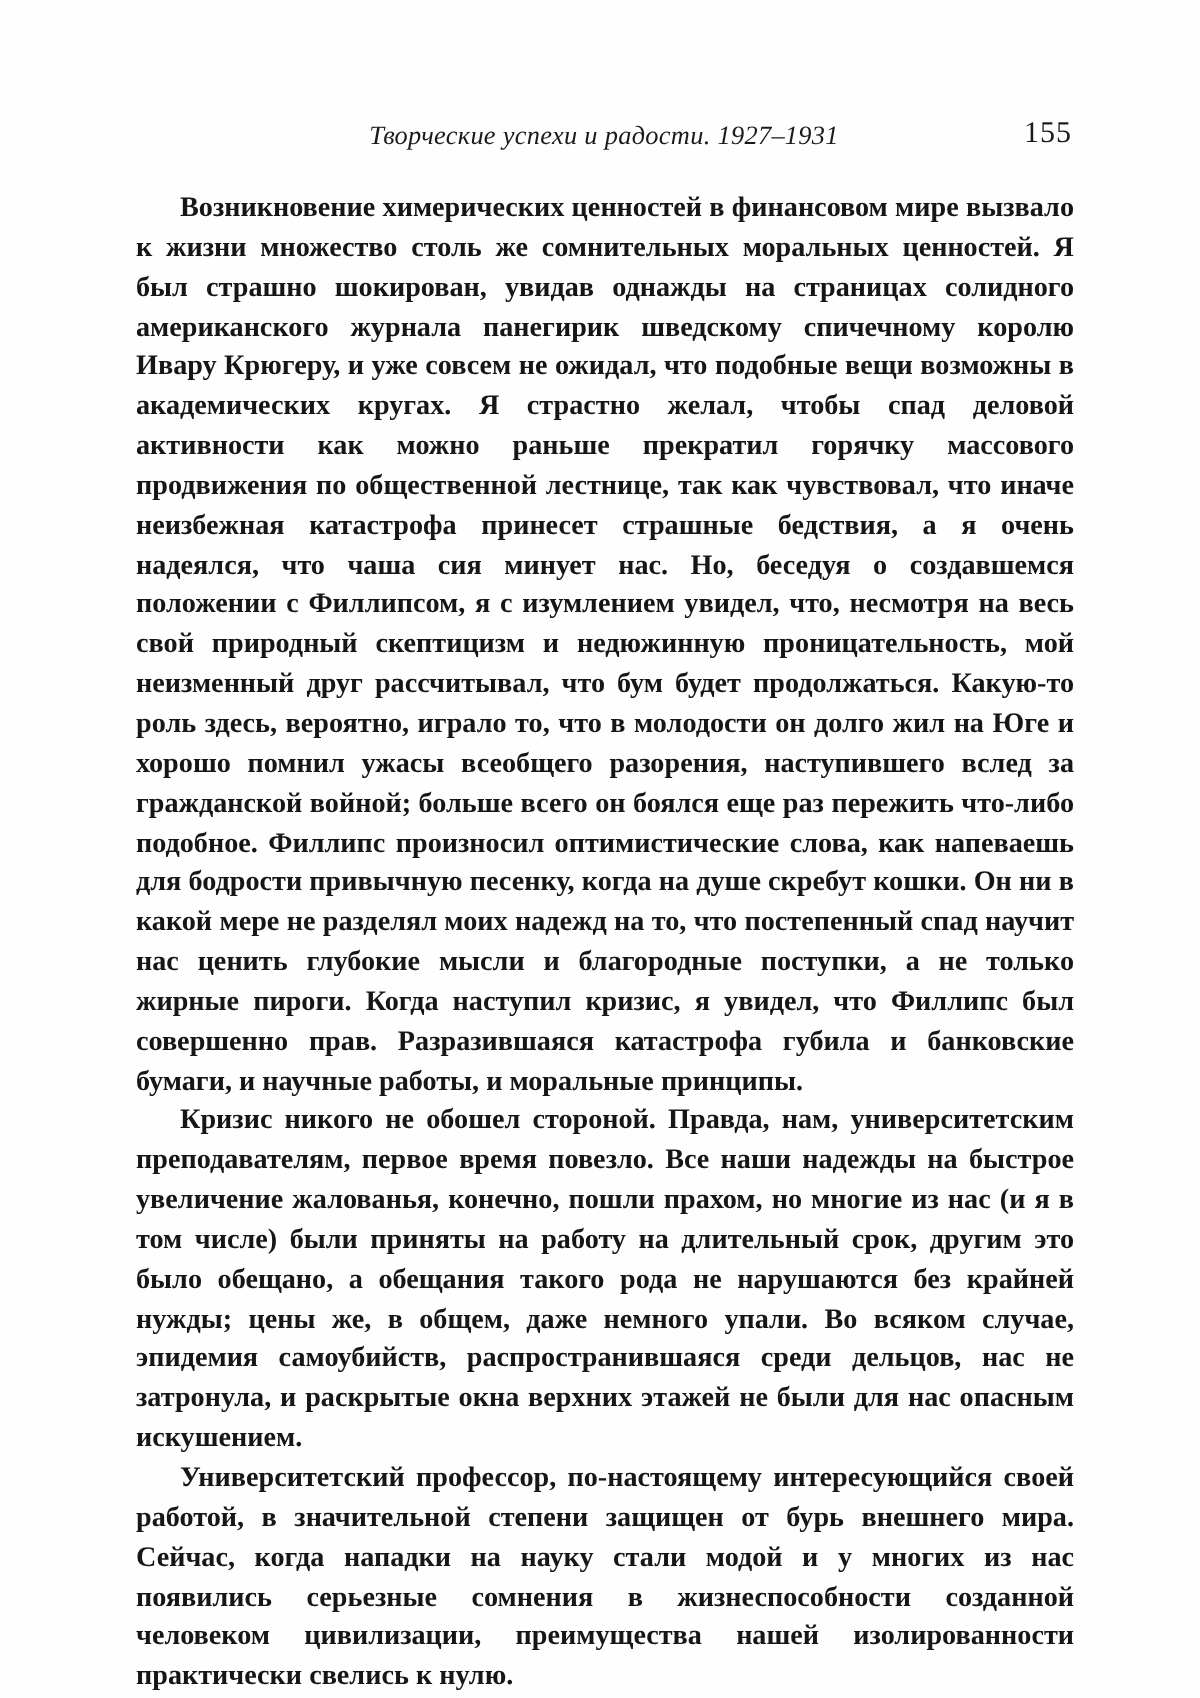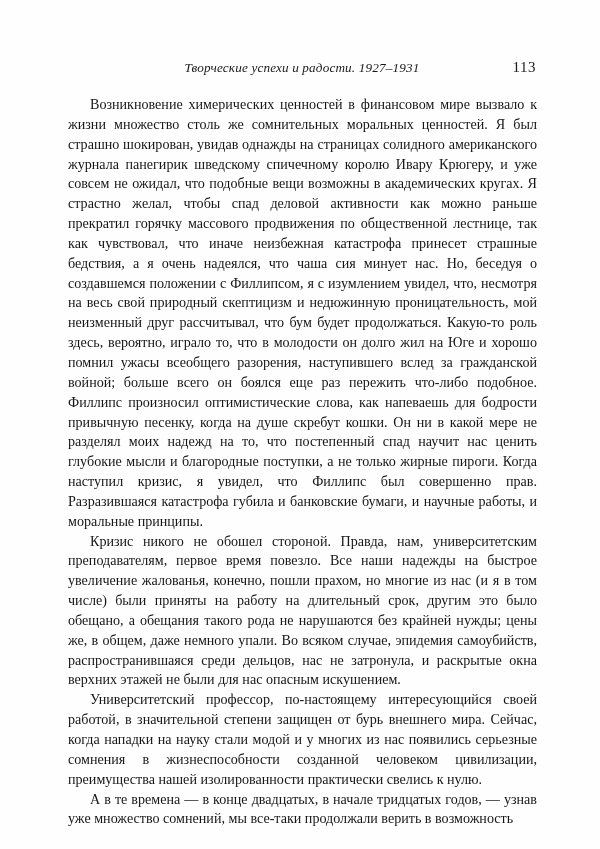--- a/index.html
+++ b/index.html
@@ -67,30 +67,31 @@
     text-justify: inter-word;
     font-size: 14.1px;
     line-height: 19.85px;
     color: #161616;
     text-indent: 0;
     hyphens: manual;
     -webkit-hyphens: manual;
   }
   .para.indent {
     text-indent: 22px;
+    font-weight: bold;
   }
 </style>
 </head>
 <body>
 
 <div class="page">
 
   <div class="running-head">
     <span class="rh-title">Творческие успехи и радости. 1927–1931</span>
-    <span class="rh-folio">113</span>
+    <span class="rh-folio">155</span>
   </div>
 
   <div class="textblock">
     <p class="para indent">Возникновение химерических ценностей в финансовом мире вызвало к жизни множество столь же сомнительных моральных ценностей. Я был страшно шокирован, увидав однажды на страницах солидного американского журнала панегирик шведскому спичечному королю Ивару Крюгеру, и уже совсем не ожидал, что подобные вещи возможны в академических кругах. Я страстно желал, чтобы спад деловой активности как можно раньше прекратил горячку массового продвижения по общественной лестнице, так как чувствовал, что иначе неизбежная катастрофа принесет страшные бедствия, а я очень надеялся, что чаша сия минует нас. Но, беседуя о создавшемся положении с Филлипсом, я с изумлением увидел, что, несмотря на весь свой природный скептицизм и недюжинную проницательность, мой неизменный друг рассчитывал, что бум будет продолжаться. Какую-то роль здесь, вероятно, играло то, что в молодости он долго жил на Юге и хорошо помнил ужасы всеобщего разорения, наступившего вслед за гражданской войной; больше всего он боялся еще раз пережить что-либо подобное. Филлипс произносил оптимистические слова, как напеваешь для бодрости привычную песенку, когда на душе скребут кошки. Он ни в какой мере не разделял моих надежд на то, что постепенный спад научит нас ценить глубокие мысли и благородные поступки, а не только жирные пироги. Когда наступил кризис, я увидел, что Филлипс был совершенно прав. Разразившаяся катастрофа губила и банковские бумаги, и научные работы, и моральные принципы.</p>
     <p class="para indent">Кризис никого не обошел стороной. Правда, нам, университетским преподавателям, первое время повезло. Все наши надежды на быстрое увеличение жалованья, конечно, пошли прахом, но многие из нас (и я в том числе) были приняты на работу на длительный срок, другим это было обещано, а обещания такого рода не нарушаются без крайней нужды; цены же, в общем, даже немного упали. Во всяком случае, эпидемия самоубийств, распространившаяся среди дельцов, нас не затронула, и раскрытые окна верхних этажей не были для нас опасным искушением.</p>
     <p class="para indent">Университетский профессор, по-настоящему интересующийся своей работой, в значительной степени защищен от бурь внешнего мира. Сейчас, когда нападки на науку стали модой и у многих из нас появились серьезные сомнения в жизнеспособности созданной человеком цивилизации, преимущества нашей изолированности практически свелись к нулю.</p>
     <p class="para indent">А в те времена — в конце двадцатых, в начале тридцатых годов, — узнав уже множество сомнений, мы все-таки продолжали верить в возможность</p>
   </div>
 
 </div>

